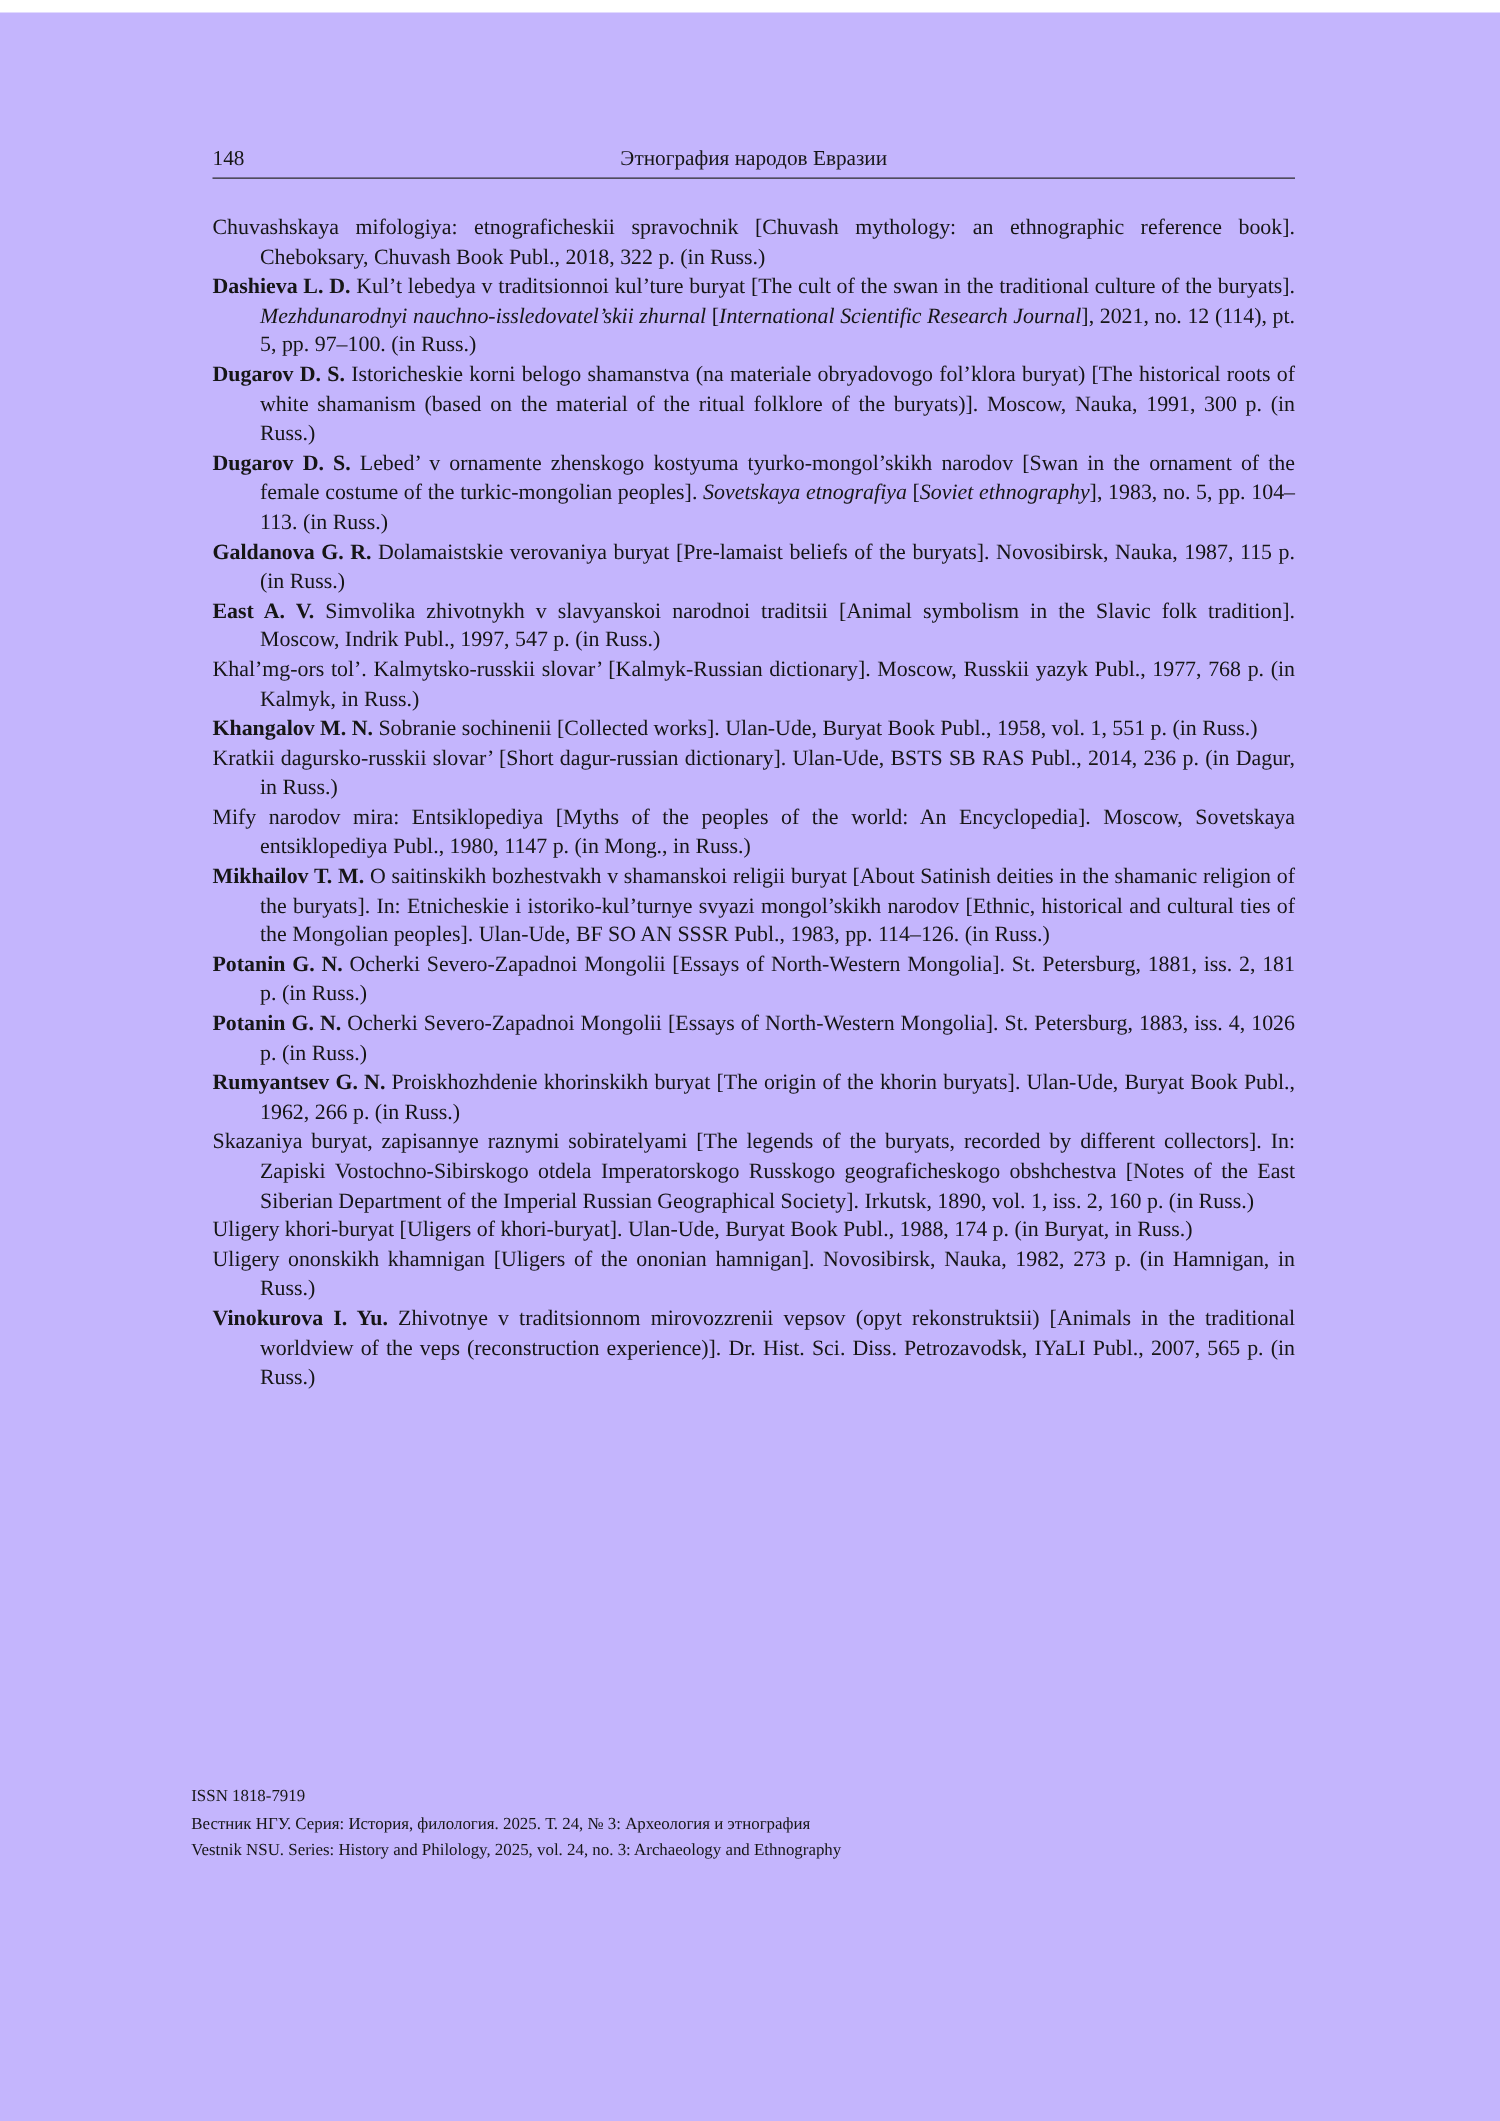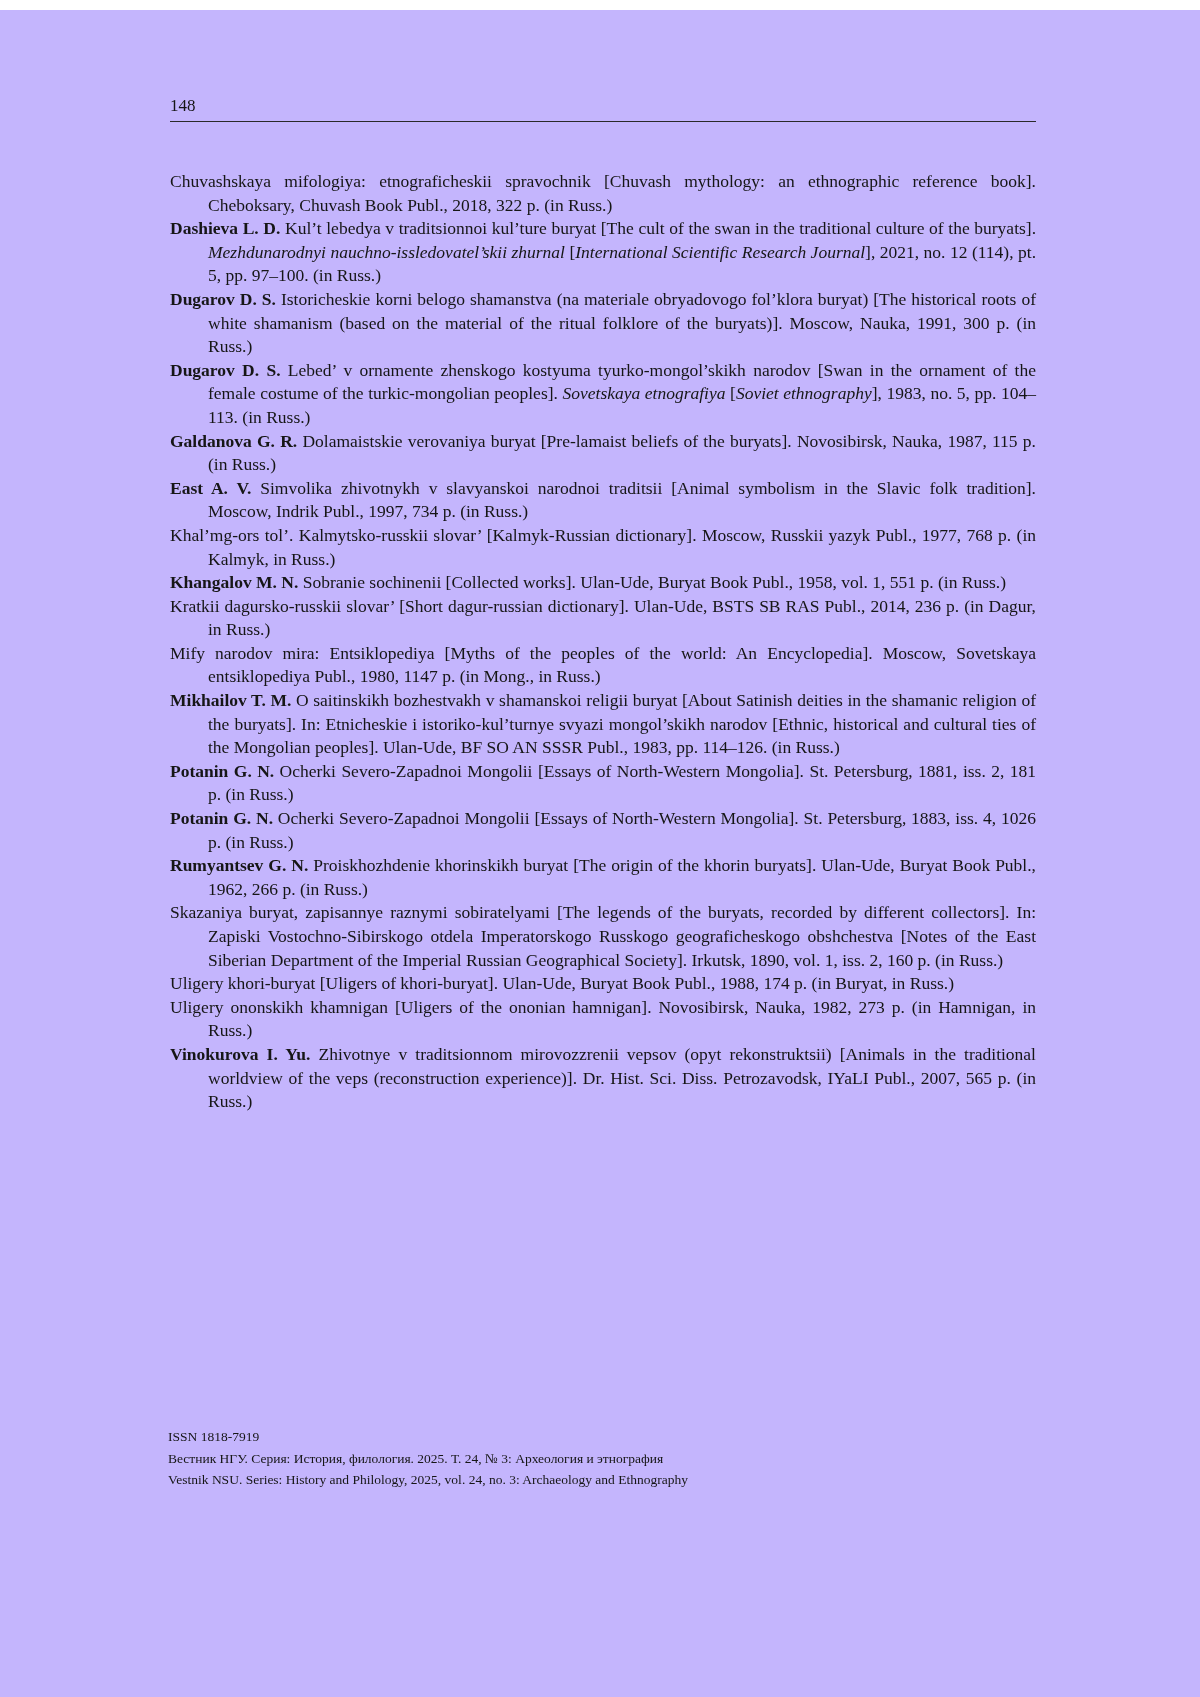--- a/index.html
+++ b/index.html
@@ -43,43 +43,44 @@
     text-align: justify;
   }
   .reference {
     padding-left: 38px;
     text-indent: -38px;
   }
   .seg-bold { font-weight: bold; }
   .seg-italic { font-style: italic; }
   .page-footer {
     position: absolute;
-    left: 168px;
+    left: 153px;
     top: 1416px;
     width: 866px;
     font-size: 13.5px;
     line-height: 21.5px;
   }
 </style>
 </head>
 <body>
 
 <div class="page">
 
   <header class="page-header">
     <span class="page-number">148</span>
+    <span class="running-title">Этнография народов Евразии</span>
   </header>
 
   <main class="references">
       <p class="reference"><span class="seg-normal">Chuvashskaya mifologiya: etnograficheskii spravochnik [Chuvash mythology: an ethnographic reference book]. Cheboksary, Chuvash Book Publ., 2018, 322 p. (in Russ.)</span></p>
       <p class="reference"><span class="seg-bold">Dashieva L. D. </span><span class="seg-normal">Kul’t lebedya v traditsionnoi kul’ture buryat [The cult of the swan in the traditional culture of the buryats]. </span><span class="seg-italic">Mezhdunarodnyi nauchno-issledovatel’skii zhurnal</span><span class="seg-normal"> [</span><span class="seg-italic">International Scientific Research Journal</span><span class="seg-normal">], 2021, no. 12 (114), pt. 5, pp. 97–100. (in Russ.)</span></p>
       <p class="reference"><span class="seg-bold">Dugarov D. S. </span><span class="seg-normal">Istoricheskie korni belogo shamanstva (na materiale obryadovogo fol’klora buryat) [The historical roots of white shamanism (based on the material of the ritual folklore of the buryats)]. Moscow, Nauka, 1991, 300 p. (in Russ.)</span></p>
       <p class="reference"><span class="seg-bold">Dugarov D. S. </span><span class="seg-normal">Lebed’ v ornamente zhenskogo kostyuma tyurko-mongol’skikh narodov [Swan in the ornament of the female costume of the turkic-mongolian peoples]. </span><span class="seg-italic">Sovetskaya etnografiya</span><span class="seg-normal"> [</span><span class="seg-italic">Soviet ethnography</span><span class="seg-normal">], 1983, no. 5, pp. 104–113. (in Russ.)</span></p>
       <p class="reference"><span class="seg-bold">Galdanova G. R. </span><span class="seg-normal">Dolamaistskie verovaniya buryat [Pre-lamaist beliefs of the buryats]. Novosibirsk, Nauka, 1987, 115 p. (in Russ.)</span></p>
-      <p class="reference"><span class="seg-bold">East A. V. </span><span class="seg-normal">Simvolika zhivotnykh v slavyanskoi narodnoi traditsii [Animal symbolism in the Slavic folk tradition]. Moscow, Indrik Publ., 1997, 734 p. (in Russ.)</span></p>
+      <p class="reference"><span class="seg-bold">East A. V. </span><span class="seg-normal">Simvolika zhivotnykh v slavyanskoi narodnoi traditsii [Animal symbolism in the Slavic folk tradition]. Moscow, Indrik Publ., 1997, 547 p. (in Russ.)</span></p>
       <p class="reference"><span class="seg-normal">Khal’mg-ors tol’. Kalmytsko-russkii slovar’ [Kalmyk-Russian dictionary]. Moscow, Russkii yazyk Publ., 1977, 768 p. (in Kalmyk, in Russ.)</span></p>
       <p class="reference"><span class="seg-bold">Khangalov M. N. </span><span class="seg-normal">Sobranie sochinenii [Collected works]. Ulan-Ude, Buryat Book Publ., 1958, vol. 1, 551 p. (in Russ.)</span></p>
       <p class="reference"><span class="seg-normal">Kratkii dagursko-russkii slovar’ [Short dagur-russian dictionary]. Ulan-Ude, BSTS SB RAS Publ., 2014, 236 p. (in Dagur, in Russ.)</span></p>
       <p class="reference"><span class="seg-normal">Mify narodov mira: Entsiklopediya [Myths of the peoples of the world: An Encyclopedia]. Moscow, Sovetskaya entsiklopediya Publ., 1980, 1147 p. (in Mong., in Russ.)</span></p>
       <p class="reference"><span class="seg-bold">Mikhailov T. M. </span><span class="seg-normal">O saitinskikh bozhestvakh v shamanskoi religii buryat [About Satinish deities in the shamanic religion of the buryats]. In: Etnicheskie i istoriko-kul’turnye svyazi mongol’skikh narodov [Ethnic, historical and cultural ties of the Mongolian peoples]. Ulan-Ude, BF SO AN SSSR Publ., 1983, pp. 114–126. (in Russ.)</span></p>
       <p class="reference"><span class="seg-bold">Potanin G. N. </span><span class="seg-normal">Ocherki Severo-Zapadnoi Mongolii [Essays of North-Western Mongolia]. St. Petersburg, 1881, iss. 2, 181 p. (in Russ.)</span></p>
       <p class="reference"><span class="seg-bold">Potanin G. N. </span><span class="seg-normal">Ocherki Severo-Zapadnoi Mongolii [Essays of North-Western Mongolia]. St. Petersburg, 1883, iss. 4, 1026 p. (in Russ.)</span></p>
       <p class="reference"><span class="seg-bold">Rumyantsev G. N. </span><span class="seg-normal">Proiskhozhdenie khorinskikh buryat [The origin of the khorin buryats]. Ulan-Ude, Buryat Book Publ., 1962, 266 p. (in Russ.)</span></p>
       <p class="reference"><span class="seg-normal">Skazaniya buryat, zapisannye raznymi sobiratelyami [The legends of the buryats, recorded by different collectors]. In: Zapiski Vostochno-Sibirskogo otdela Imperatorskogo Russkogo geograficheskogo obshchestva [Notes of the East Siberian Department of the Imperial Russian Geographical Society]. Irkutsk, 1890, vol. 1, iss. 2, 160 p. (in Russ.)</span></p>
       <p class="reference"><span class="seg-normal">Uligery khori-buryat [Uligers of khori-buryat]. Ulan-Ude, Buryat Book Publ., 1988, 174 p. (in Buryat, in Russ.)</span></p>

